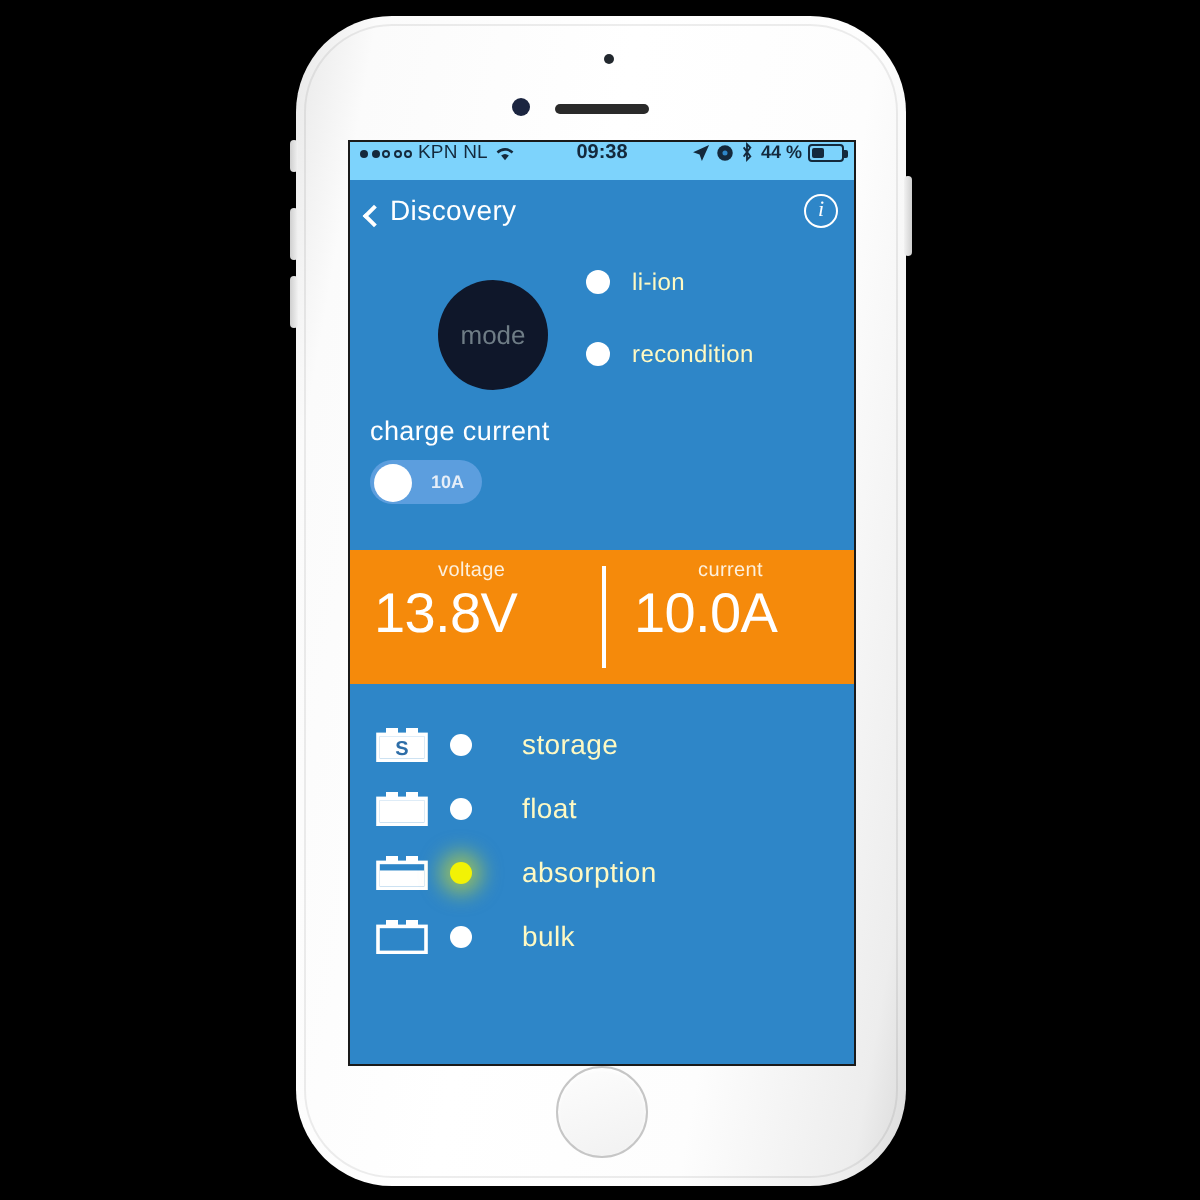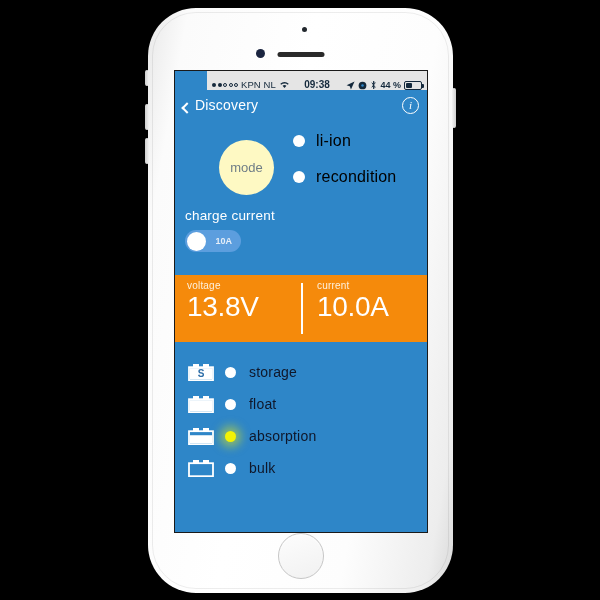--- a/index.html
+++ b/index.html
@@ -83,26 +83,25 @@
     width: 254px; height: 463px;
     background: #2e86c8;
     overflow: hidden;
     border: 1.5px solid #1a1a1a;
   }
 
   
   .status-bar {
     position: relative;
     height: 19px;
-    background: #e5e5e5;
-    display: flex; align-items: flex-end;
+    background: #7dd3fc;
+    display: flex; align-items: flex-start;
     padding: 0 5px;
     font-size: 9.5px; color: #13283a;
     font-family: "Liberation Sans", sans-serif;
-    margin-left: 32px;
   }
   .sb-left { display: flex; align-items: center; gap: 3px; flex: 0 0 auto; }
   .sig-dots { display: flex; gap: 1.5px; align-items: center; }
   .sig-dots i { width: 4px; height: 4px; border-radius: 50%; display: block; }
   .sig-dots i.on  { background: #15293c; }
   .sig-dots i.off { background: transparent; border: 1px solid #15293c; box-sizing: border-box; }
   .carrier { font-size: 9.5px; letter-spacing: .1px; color:#14293c; }
   .wifi-ico { width: 11px; height: 9px; display:block; }
   .sb-center { position: absolute; left: 0; right: 0; text-align: center; font-size: 10px; font-weight: bold; color:#14293c; pointer-events:none; }
   .sb-right { margin-left: auto; display: flex; align-items: center; gap: 3px; z-index: 2; font-weight: bold; }
@@ -146,21 +145,21 @@
 
   
   .mode-section {
     position: relative;
     height: 155px;
     background: #2e86c8;
   }
   .mode-circle {
     position: absolute; left: 44px; top: 20px;
     width: 55px; height: 55px; border-radius: 50%;
-    background: #fef9c3;
+    background: #0f172a;
     display: flex; align-items: center; justify-content: center;
     color: #6f7d86; font-size: 13px;
     cursor: pointer;
   }
   .mode-list {
     position: absolute; left: 118px; top: 3px;
     display: flex; flex-direction: column;
     gap: 0px;
   }
   .mode-item {
@@ -171,21 +170,21 @@
   .radio {
     position: relative;
     width: 12px; height: 12px; border-radius: 50%;
     background: #ffffff;
     flex: 0 0 auto;
   }
   .radio.sel {
     background: #bedcf5;
     box-shadow: 0 0 9px 5px rgba(160,205,245,.55);
   }
-  .mode-label { color: #000000; font-size: 16px; letter-spacing: .2px; white-space: nowrap; }
+  .mode-label { color: #fef9c3; font-size: 12px; letter-spacing: .2px; white-space: nowrap; }
 
   
   .charge-block { position: absolute; left: 10px; top: 88px; }
   .charge-title { color: #fff; font-size: 13.5px; letter-spacing: .2px; }
   .toggle {
     margin-top: 7px;
     position: relative;
     width: 56px; height: 22px; border-radius: 11px;
     background: #5c9ede;
     display: flex; align-items: center;
@@ -207,21 +206,21 @@
     background: #f58a0b;
     display: flex;
     position: relative;
   }
   .readout-cell {
     flex: 1;
     padding: 5px 0 0 12px;
     position: relative;
   }
   .readout-cell.current { padding-left: 20px; }
-  .ro-label { color: #fdf0dd; font-size: 10px; letter-spacing: .2px; }
+  .ro-label { color: #fdf0dd; font-size: 10px; letter-spacing: .2px; margin-left: 32px; }
   .ro-value { color: #ffffff; font-size: 28px; line-height: 32px; letter-spacing: -.3px; }
   .ro-divider {
     position: absolute; left: 50%; top: 8px; bottom: 8px;
     width: 1.5px; background: #ffffff;
   }
 
   
   .status-list {
     background: #2e86c8;
     padding: 14px 0 0 13px;
@@ -234,21 +233,21 @@
   .batt-ico { width: 26px; height: 17px; flex: 0 0 auto; }
   .led {
     width: 11px; height: 11px; border-radius: 50%;
     background: #ffffff;
     margin-left: 11px; flex: 0 0 auto;
   }
   .led.active {
     background: #f2f205;
     box-shadow: 0 0 10px 5px rgba(242,242,5,.5);
   }
-  .status-label { color: #0f172a; font-size: 14px; margin-left: 13px; letter-spacing: .2px; }
+  .status-label { color: #fef9c3; font-size: 14px; margin-left: 25px; letter-spacing: .2px; }
 </style>
 </head>
 <body>
 
 <div class="stage">
 
   <div class="phone">
     <div class="phone-inner-edge"></div>
 
     <div class="btn-silent"></div>

